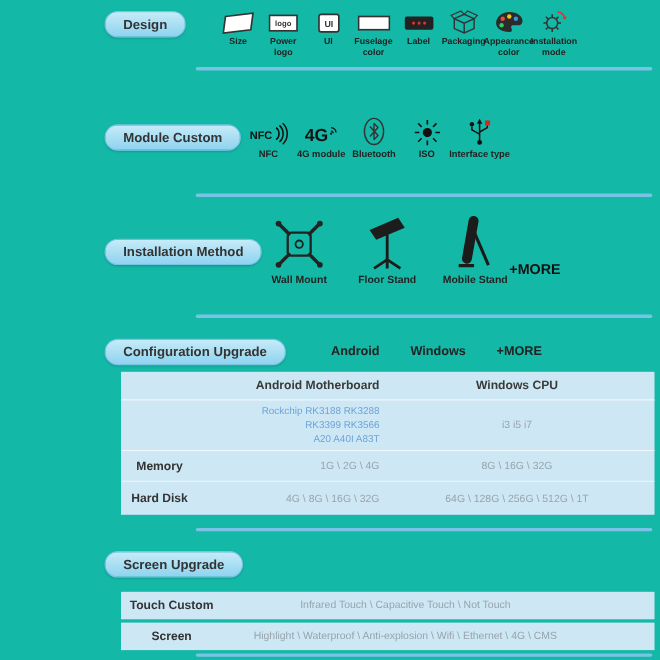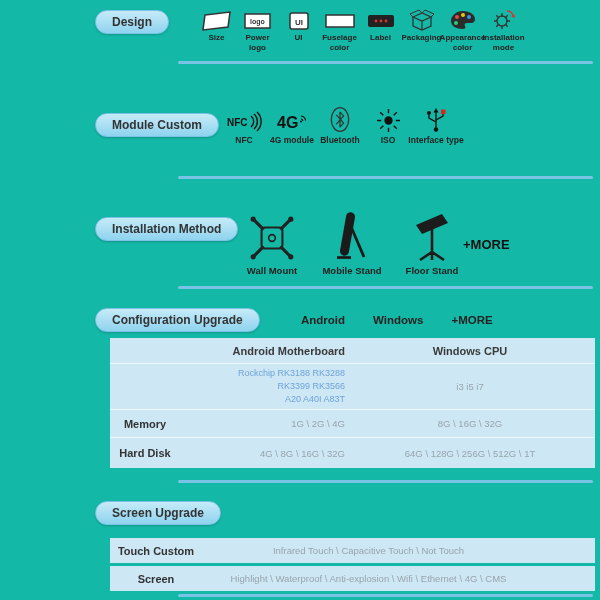--- a/index.html
+++ b/index.html
@@ -254,21 +254,21 @@
       </span>
       <span class="lbl">Interface type</span>
     </div>
 
   </div>
 
   <div class="divider" style="top:176px;"></div>
 
   <div class="pill" style="left:95px; top:217px;">Installation Method</div>
 
-  <div class="icon-row install-row" style="left:232px; top:208px;">
+  <div class="icon-row install-row" style="left:232px; top:192px;">
 
     <div class="icon-item">
       <span class="icon">
         <svg width="48" height="48" viewBox="0 0 46 46">
             <rect x="13" y="13" width="20" height="20" rx="3" fill="none" stroke="#222" stroke-width="2"></rect>
             <g stroke="#222" stroke-width="3">
               <line x1="15" y1="15" x2="5" y2="5"></line>
               <line x1="31" y1="15" x2="41" y2="5"></line>
               <line x1="15" y1="31" x2="5" y2="41"></line>
               <line x1="31" y1="31" x2="41" y2="41"></line>
@@ -280,38 +280,38 @@
               <circle cx="41" cy="41" r="2.5"></circle>
             </g>
             <circle cx="23" cy="23" r="3.2" fill="none" stroke="#222" stroke-width="1.6"></circle>
           </svg>
       </span>
       <span class="lbl">Wall Mount</span>
     </div>
 
     <div class="icon-item">
       <span class="icon">
+        <svg width="50" height="52" viewBox="0 0 50 52">
+            <polygon points="9,15 35,4 41,13 15,24" fill="#1c1c1c"></polygon>
+            <line x1="25" y1="19" x2="25" y2="42" stroke="#1c1c1c" stroke-width="2.6"></line>
+            <path d="M25 42 L13 50 M25 42 L37 50 M25 42 L25 50" stroke="#1c1c1c" stroke-width="2.6" fill="none"></path>
+          </svg>
+      </span>
+      <span class="lbl">Floor Stand</span>
+    </div>
+
+    <div class="icon-item">
+      <span class="icon">
         <svg width="38" height="52" viewBox="0 0 38 52">
             <rect x="10" y="2" width="9" height="44" rx="4.5" transform="rotate(10 14.5 24)" fill="#1b1b1b"></rect>
             <line x1="16" y1="12" x2="31" y2="47" stroke="#1b1b1b" stroke-width="2.8"></line>
             <line x1="4" y1="47.5" x2="18" y2="47.5" stroke="#1b1b1b" stroke-width="2.8"></line>
           </svg>
       </span>
       <span class="lbl">Mobile Stand</span>
-    </div>
-
-    <div class="icon-item">
-      <span class="icon">
-        <svg width="50" height="52" viewBox="0 0 50 52">
-            <polygon points="9,15 35,4 41,13 15,24" fill="#1c1c1c"></polygon>
-            <line x1="25" y1="19" x2="25" y2="42" stroke="#1c1c1c" stroke-width="2.6"></line>
-            <path d="M25 42 L13 50 M25 42 L37 50 M25 42 L25 50" stroke="#1c1c1c" stroke-width="2.6" fill="none"></path>
-          </svg>
-      </span>
-      <span class="lbl">Floor Stand</span>
     </div>
 
   </div>
 
   <div class="more-text" style="left:463px; top:237px;">+MORE</div>
 
   <div class="divider" style="top:286px;"></div>
 
   <div class="pill" style="left:95px; top:308px;">Configuration Upgrade</div>
 

